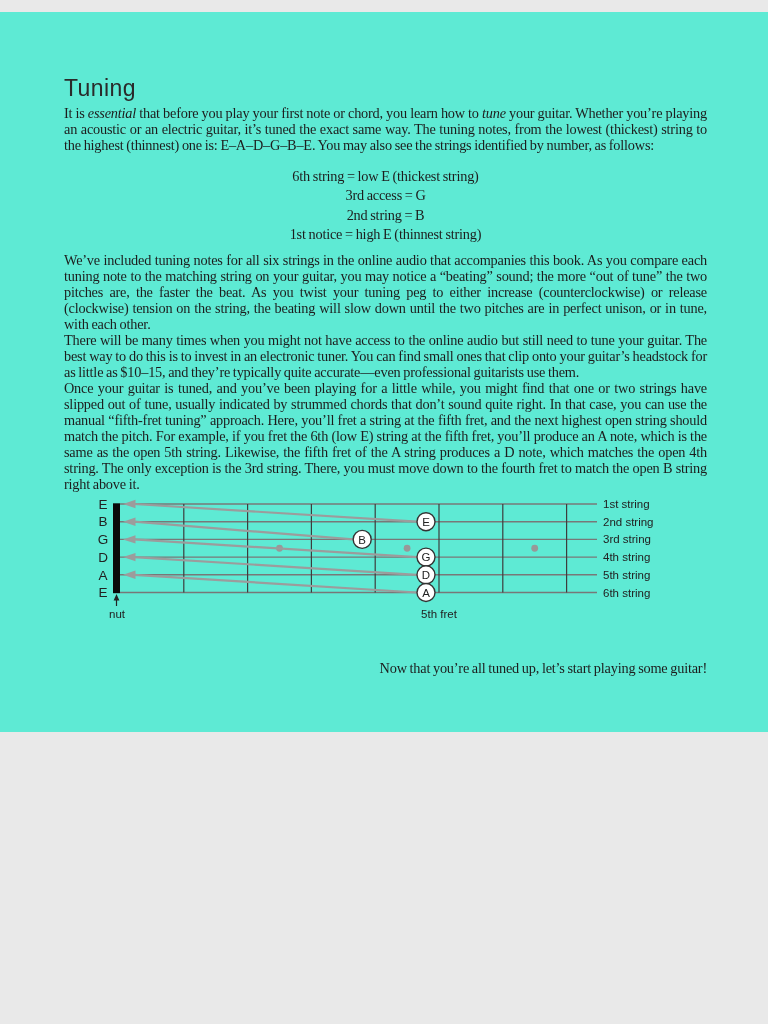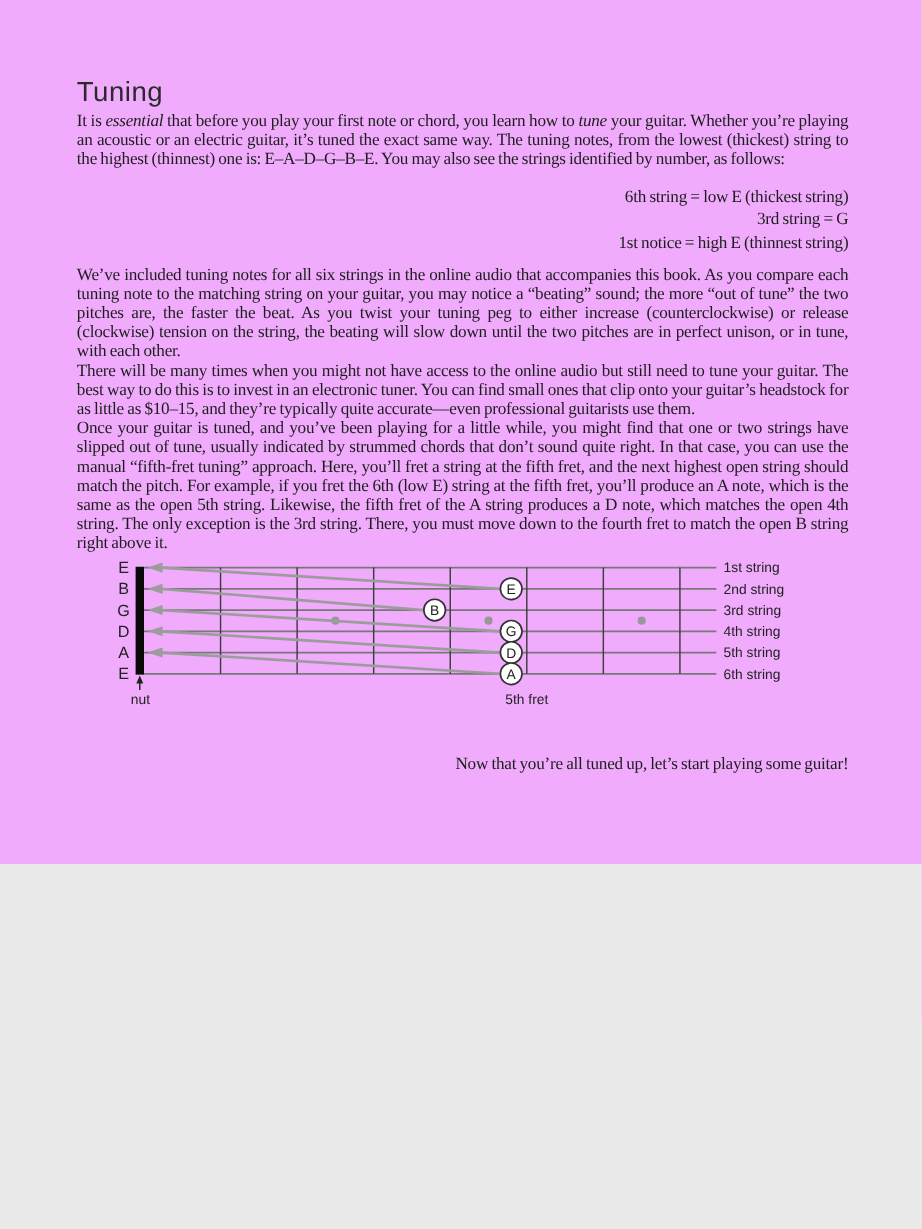--- a/index.html
+++ b/index.html
@@ -1,22 +1,22 @@
 <!DOCTYPE html>
 <html><head>
 <meta charset="utf-8">
 <style>
   html, body { margin: 0; padding: 0; }
   body { background: #e9e9e9; }
   .page {
     position: relative;
     width: 768px;
     height: 720px;
-    margin: 0 auto;
-    background: #f0abfc;
+    margin: 12px auto;
+    background: #5eead4;
     overflow: hidden;
   }
   .content {
     position: absolute;
     left: 64px;
     top: 0;
     width: 643px;
   }
   h1.title {
     margin: 62px 0 3px 0;
@@ -33,21 +33,21 @@
     line-height: 16px;
     letter-spacing: -0.2px;
     word-spacing: -0.6px;
     color: #1d1d1d;
     text-align: justify;
   }
   p.body-text { margin: 0; }
   .string-list {
     margin: 14px 0 8px 0;
     line-height: 19.3px;
-    text-align: right;
+    text-align: center;
   }
   .diagram {
     display: block;
     margin: -4px 0 0 0;
   }
   .closing { margin-top: 37px !important; text-align: right; }
   .page-number {
     position: absolute;
     left: 36px;
     top: 972px;
@@ -64,21 +64,22 @@
 <body>
 
 <div class="page">
   <div class="content">
     <h1 class="title">Tuning</h1>
 
     <p class="body-text"><span>It is </span><em>essential</em><span> that before you play your first note or chord, you learn how to </span><em>tune</em><span> your guitar. Whether you’re playing an acoustic or an electric guitar, it’s tuned the exact same way. The tuning notes, from the lowest (thickest) string to the highest (thinnest) one is: E–A–D–G–B–E. You may also see the strings identified by number, as follows:</span></p>
 
     <div class="body-text string-list">
         <div>6th string = low E (thickest string)</div>
-        <div>3rd string = G</div>
+        <div>3rd access = G</div>
+        <div>2nd string = B</div>
         <div>1st notice = high E (thinnest string)</div>
       </div>
 
     <p class="body-text">We’ve included tuning notes for all six strings in the online audio that accompanies this book. As you compare each tuning note to the matching string on your guitar, you may notice a “beating” sound; the more “out of tune” the two pitches are, the faster the beat. As you twist your tuning peg to either increase (counterclockwise) or release (clockwise) tension on the string, the beating will slow down until the two pitches are in perfect unison, or in tune, with each other.</p>
     <p class="body-text">There will be many times when you might not have access to the online audio but still need to tune your guitar. The best way to do this is to invest in an electronic tuner. You can find small ones that clip onto your guitar’s headstock for as little as $10–15, and they’re typically quite accurate—even professional guitarists use them.</p>
     <p class="body-text">Once your guitar is tuned, and you’ve been playing for a little while, you might find that one or two strings have slipped out of tune, usually indicated by strummed chords that don’t sound quite right. In that case, you can use the manual “fifth-fret tuning” approach. Here, you’ll fret a string at the fifth fret, and the next highest open string should match the pitch. For example, if you fret the 6th (low E) string at the fifth fret, you’ll produce an A note, which is the same as the open 5th string. Likewise, the fifth fret of the A string produces a D note, which matches the open 4th string. The only exception is the 3rd string. There, you must move down to the fourth fret to match the open B string right above it.</p>
 
     <svg class="diagram" width="660" height="135" viewBox="0 0 660 135" xmlns="http://www.w3.org/2000/svg">
         <line x1="56" y1="16" x2="533" y2="16" stroke="#787878" stroke-width="1.4"></line>
         <text x="39" y="20.7" text-anchor="middle" font-size="13.5" fill="#222222">E</text>

